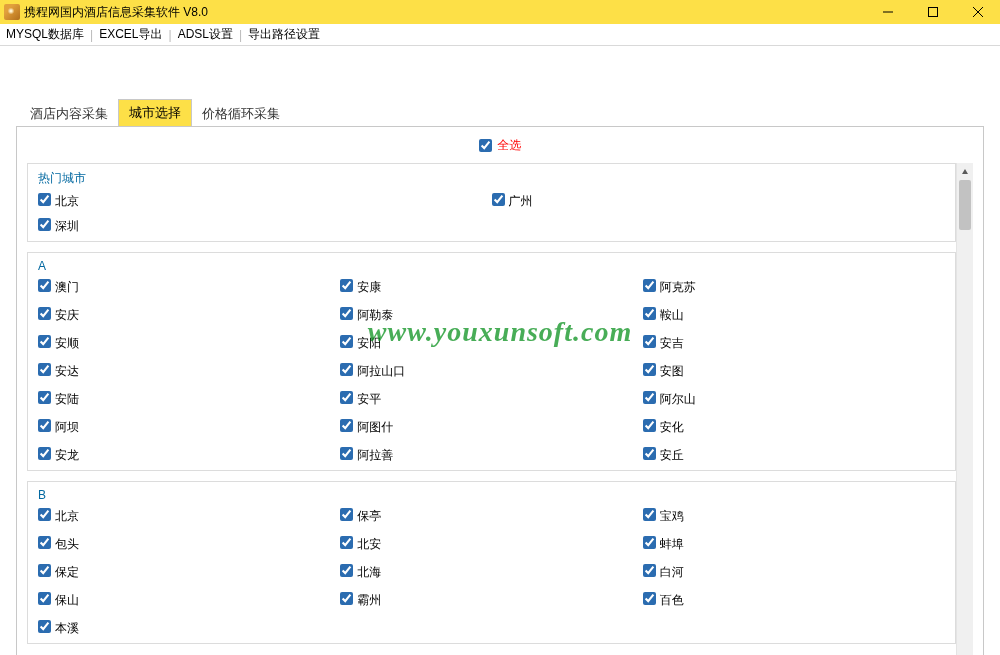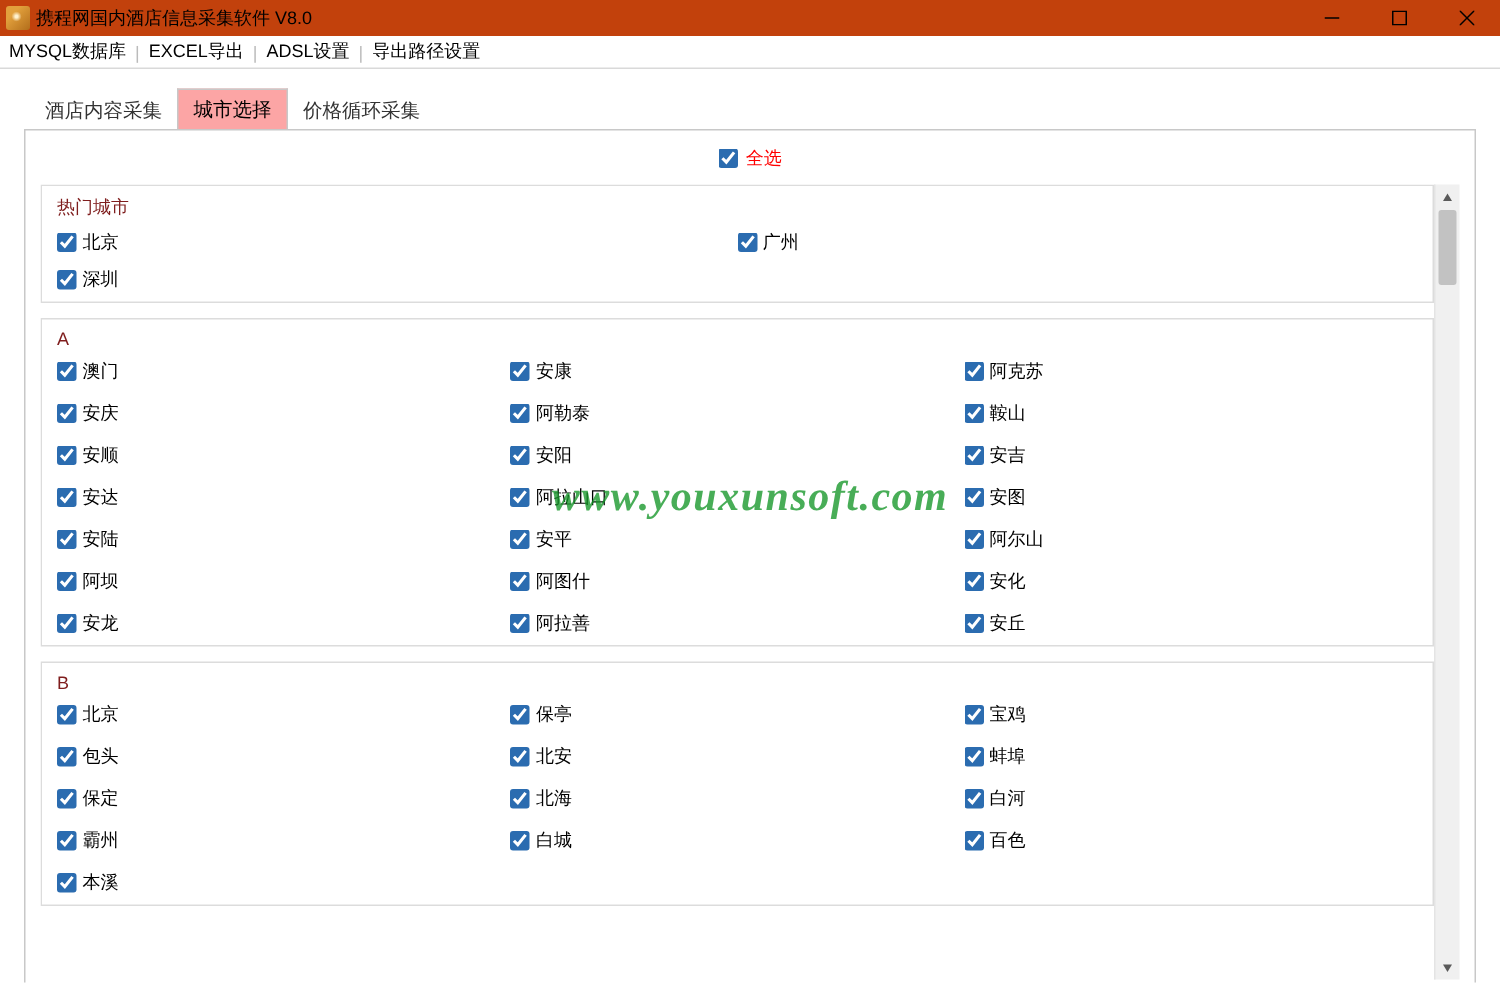--- a/index.html
+++ b/index.html
@@ -12,21 +12,21 @@
       overflow: hidden;
       position: relative;
     }
     .titlebar {
       height: 24px;
       display: flex;
       align-items: center;
       justify-content: space-between;
       padding: 0 0 0 4px;
       border-bottom: 0;
-      background: #c2410c;
+      background: #fde047;
     }
     .titlebar-left {
       display: flex;
       align-items: center;
       gap: 4px;
     }
     .app-icon {
       width: 16px;
       height: 16px;
       background: linear-gradient(135deg, #e2a03c 30%, #b26e1b 100%);
@@ -76,21 +76,22 @@
       padding: 4px 10px 4px 10px;
       font-size: 13px;
       color: #000;
       cursor: default;
       position: relative;
       top: 1px;
     }
     .tab.active {
       border: 1px solid #c8c8c8;
       border-bottom: 1px solid #fff;
-      background: #fca5a5;
+      background: #fde047;
+      margin-top: 40px;
     }
     .tab:not(.active) {
       color: #333;
     }
 
     .tab-panel {
       margin: 0 16px 14px 16px;
       border: 1px solid #c8c8c8;
       height: 578px;
       position: relative;
@@ -117,29 +118,29 @@
       overflow: hidden;
     }
     .group {
       border: 1px solid #dcdcdc;
       padding: 8px 10px 6px 10px;
       margin-bottom: 10px;
       position: relative;
     }
     .group-title {
       font-size: 12px;
-      color: #7f1d1d;
+      color: #0369a1;
       margin-bottom: 6px;
       margin-top: -2px;
     }
     .grid-2 { display: grid; grid-template-columns: 1fr 1fr; row-gap: 8px; }
     .grid-3 { display: grid; grid-template-columns: 1fr 1fr 1fr; row-gap: 11px; }
     .chk {
       display: flex;
-      align-items: center;
+      align-items: flex-start;
       gap: 4px;
       font-size: 12px;
       color: #000;
     }
     .chk input { width: 13px; height: 13px; accent-color: #2b6cb0;}
 
     .vscroll {
       width: 17px;
       background: #f0f0f0;
       display: flex;
@@ -367,25 +368,25 @@
             <label class="chk">
               <input type="checkbox" checked="" style="">
               <span>北海</span>
             </label>
             <label class="chk">
               <input type="checkbox" checked="" style="">
               <span>白河</span>
             </label>
             <label class="chk">
               <input type="checkbox" checked="" style="">
+              <span>保山</span>
+            </label>
+            <label class="chk">
+              <input type="checkbox" checked="" style="">
               <span>霸州</span>
-            </label>
-            <label class="chk">
-              <input type="checkbox" checked="" style="">
-              <span>白城</span>
             </label>
             <label class="chk">
               <input type="checkbox" checked="" style="">
               <span>百色</span>
             </label>
             <label class="chk">
               <input type="checkbox" checked="" style="">
               <span>本溪</span>
             </label>
           </div>

